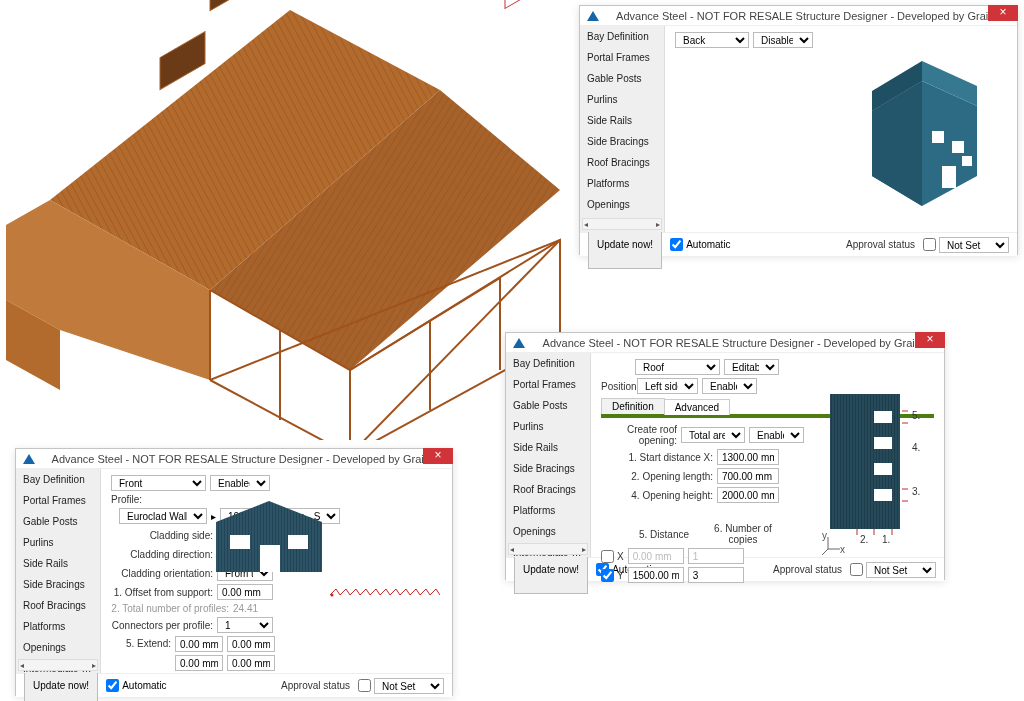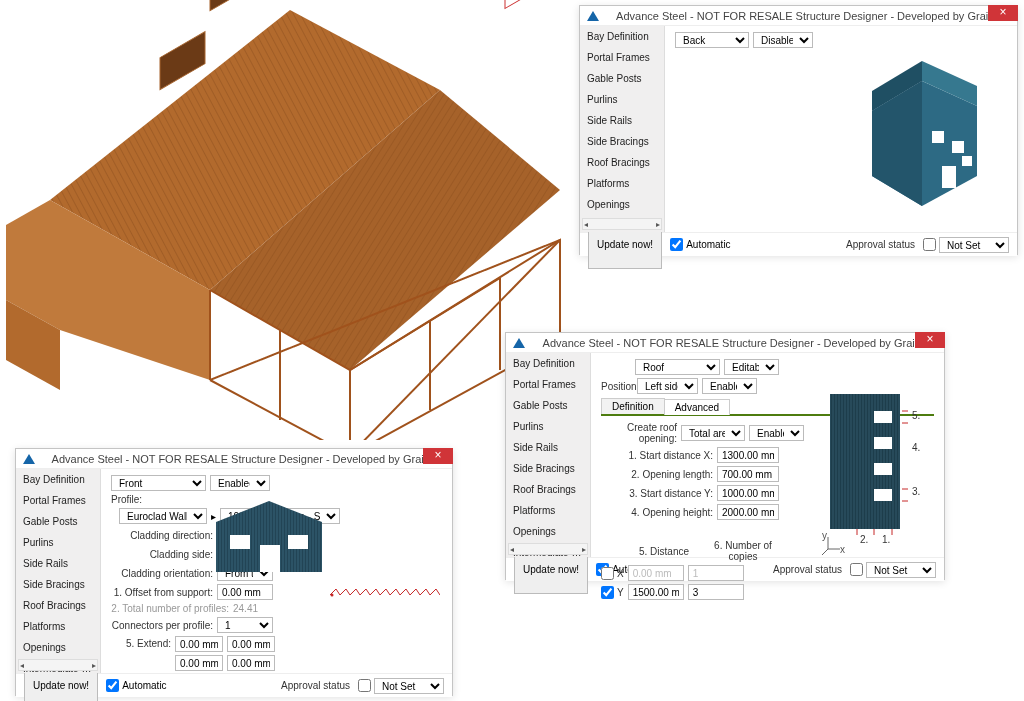--- a/index.html
+++ b/index.html
@@ -40,21 +40,21 @@
   
   #dlgA { top:5px; left:579px; width:439px; height:250px; }
   #dlgA .body { height:206px; }
   
   #dlgB { top:448px; left:15px; width:438px; height:248px; }
   #dlgB .body { height:204px; }
   
   #dlgC { top:332px; left:505px; width:440px; height:248px; }
   #dlgC .body { height:204px; }
 
-  .tabstrip { display:flex; border-bottom:2px solid #4d7c0f; margin-top:4px; }
+  .tabstrip { display:flex; border-bottom:4px solid #4d7c0f; margin-top:4px; }
   .tab { padding:2px 10px; border:1px solid #ccc; border-bottom:none; background:#f2f2f2; margin-right:-1px; cursor:pointer; }
   .tab.on { background:#fff; position:relative; top:1px; }
 
   
   .logo-tri { width:0;height:0;border-left:6px solid transparent;border-right:6px solid transparent;border-bottom:10px solid #1565a8; }
 
   
   .wave { margin-top:8px; width:110px; height:10px; }
 </style>
 </head>
@@ -216,24 +216,20 @@
           <select style="width:64px"><option>Total area</option></select>
           <select style="width:55px"><option>Enabled</option></select>
         </div>
         <div class="row">
             <span class="lbl" style="width:112px">1. Start distance X:</span>
             <input type="text" style="width: 62px;" value="1300.00 mm">
           </div>
         <div class="row">
             <span class="lbl" style="width:112px">2. Opening length:</span>
             <input type="text" style="width: 62px;" value="700.00 mm">
-          </div>
-        <div class="row">
-            <span class="lbl" style="width:112px">3. Start distance Y:</span>
-            <input type="text" style="width: 62px;" value="1000.00 mm">
           </div>
         <div class="row">
             <span class="lbl" style="width:112px">4. Opening height:</span>
             <input type="text" style="width: 62px;" value="2000.00 mm">
           </div>
         <div class="row" style="margin-top:20px">
           <span class="lbl" style="width:70px;text-align:center;margin-left:28px">5. Distance</span>
           <span class="lbl" style="width:80px;text-align:center">6. Number of copies</span>
         </div>
         <div class="row">
@@ -344,26 +340,26 @@
       <div class="row">
         <span class="lbl">Profile:</span>
       </div>
       <div class="row">
         <span style="width:4px"></span>
         <select style="width:88px"><option>Euroclad Wall Cladding</option></select>
         <span>▸</span>
         <select style="width:120px"><option>1000-32 Reverse - Steel 0.9</option></select>
       </div>
       <div class="row">
+          <span class="lbl" style="width:102px">Cladding side:</span>
+          <select style="width:56px"><option>Side A</option></select>
+        </div>
+      <div class="row">
           <span class="lbl" style="width:102px">Cladding direction:</span>
           <select style="width:56px"><option>Vertical</option></select>
-        </div>
-      <div class="row">
-          <span class="lbl" style="width:102px">Cladding side:</span>
-          <select style="width:56px"><option>Side A</option></select>
         </div>
       <div class="row">
           <span class="lbl" style="width:102px">Cladding orientation:</span>
           <select style="width:56px"><option>From the left</option></select>
         </div>
       <div class="row">
           <span class="lbl" style="width:102px">1. Offset from support:</span>
           <input type="text" style="width: 56px;" value="0.00 mm">
         </div>
       <div class="row">

